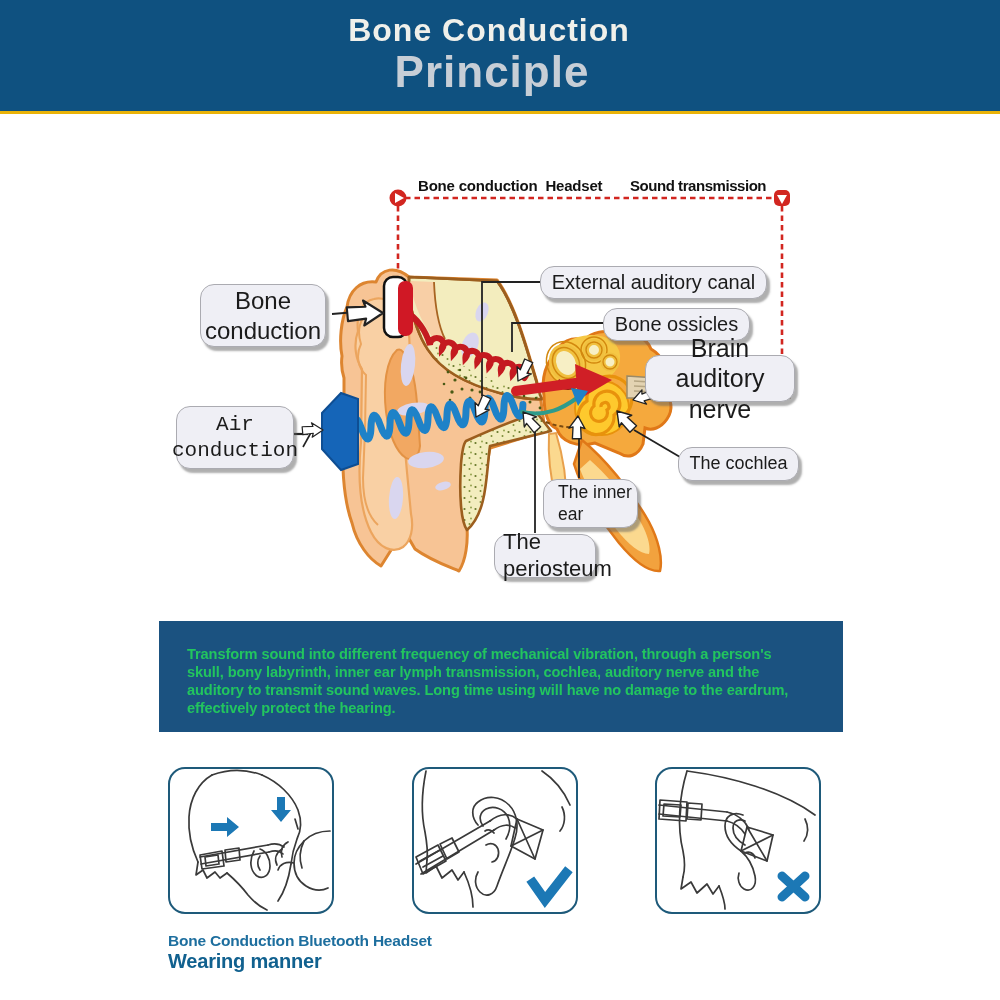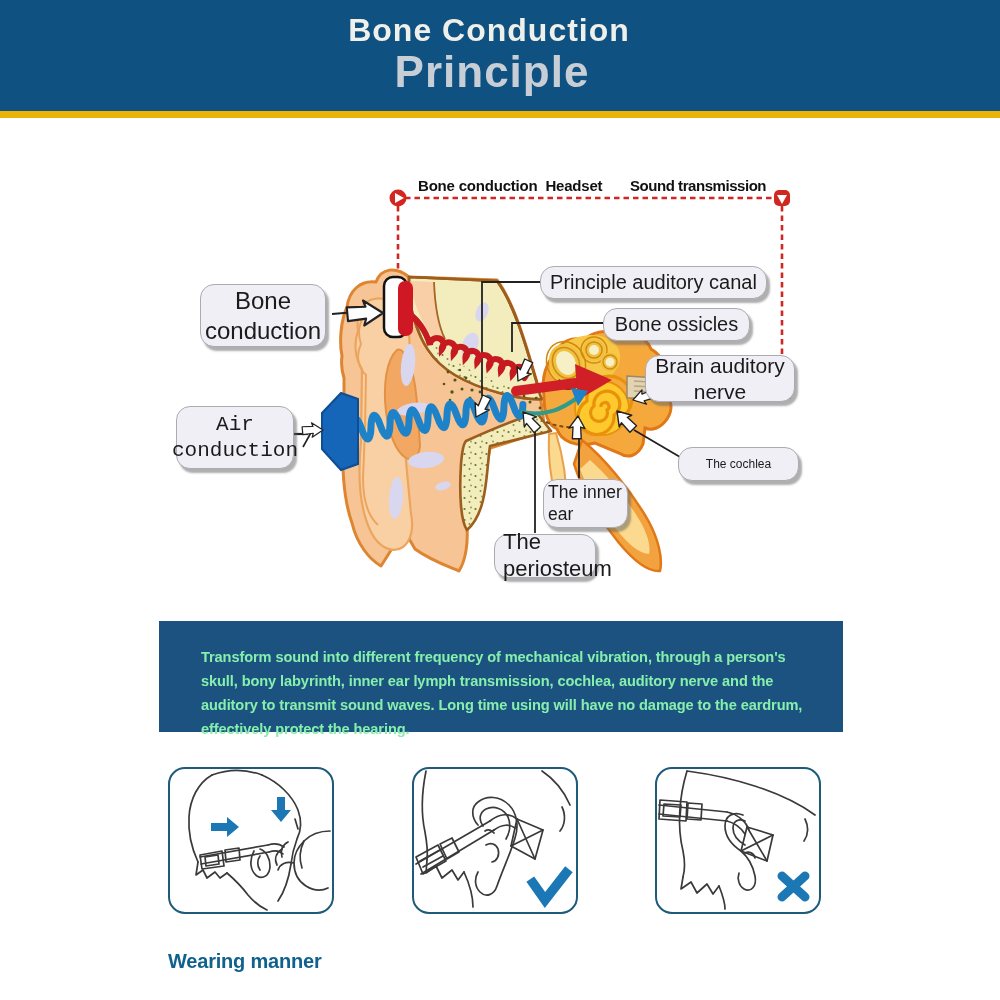--- a/index.html
+++ b/index.html
@@ -1,24 +1,24 @@
 <!DOCTYPE html>
 <html><head>
 <meta charset="utf-8">
 <style>
   html,body{margin:0;padding:0;}
   body{width:1000px;height:1000px;background:#fff;font-family:"Liberation Sans",sans-serif;overflow:hidden;}
   #page{position:relative;width:1000px;height:1000px;}
-  .hdr{position:absolute;left:0;top:0;width:1000px;height:111px;background:#0f5180;border-bottom:7px solid #eab308;}
+  .hdr{position:absolute;left:0;top:0;width:1000px;height:111px;background:#0f5180;border-bottom:3px solid #eab308;}
   .hdr .t1{position:absolute;left:-11px;top:12px;width:100%;text-align:center;font-weight:bold;font-size:32px;color:#f0f0ea;letter-spacing:1px;}
   .hdr .t2{position:absolute;left:-8px;top:47px;width:100%;text-align:center;font-weight:bold;font-size:44px;color:#c7ced6;letter-spacing:1px;}
-  .lbl{position:absolute;background:#efeff5;border:1.4px solid #ababb1;border-radius:14px;box-shadow:3px 4px 2px rgba(95,95,95,0.5);color:#1b1b1b;text-align:center;font-size:12px;line-height:1.22;display:flex;align-items:center;justify-content:center;}
+  .lbl{position:absolute;background:#efeff5;border:1.4px solid #ababb1;border-radius:14px;box-shadow:3px 4px 2px rgba(95,95,95,0.5);color:#1b1b1b;text-align:center;font-size:18px;line-height:1.22;display:flex;align-items:center;justify-content:center;}
   .lbl.left{justify-content:flex-start;text-align:left;}
   .bluebox{position:absolute;left:159px;top:621px;width:684px;height:111px;background:#1b5280;}
-  .bluebox p{margin:24px 0 0 42px;width:645px;color:#86efac;font-weight:bold;font-size:14.6px;line-height:24px;letter-spacing:-0.1px;}
+  .bluebox p{margin:24px 0 0 28px;width:645px;color:#22c55e;font-weight:bold;font-size:14.6px;line-height:18px;letter-spacing:-0.1px;}
   .card{position:absolute;top:767px;width:162px;height:143px;border:2.5px solid #1e5a7a;border-radius:17px;background:#fff;}
   .cap1{position:absolute;left:168px;top:932px;font-size:15.5px;font-weight:bold;color:#1d6e9e;letter-spacing:-0.2px;}
   .cap2{position:absolute;left:168px;top:950px;font-size:20px;font-weight:bold;color:#11618f;letter-spacing:-0.2px;text-align:center;}
 </style>
 </head>
 <body>
 <div id="page">
   <div class="hdr">
     <div class="t1">Bone Conduction</div>
     <div class="t2">Principle</div>
@@ -163,25 +163,25 @@
     <path d="M395,193 L404,198 L395,203 Z" fill="#fff"></path>
     <rect x="774" y="190" width="16" height="16" rx="5" fill="#d22620"></rect>
     <path d="M777,195 L787,195 L782,204 Z" fill="#fff"></path>
 
     <text x="418" y="191" font-size="15" font-weight="bold" fill="#111" letter-spacing="-0.2" font-family="Liberation Sans, sans-serif">Bone conduction&nbsp;&nbsp;Headset</text>
     <text x="630" y="191" font-size="15" font-weight="bold" fill="#111" letter-spacing="-0.45" font-family="Liberation Sans, sans-serif">Sound transmission</text>
   </svg>
 
   <div class="lbl" style="left:200px;top:284px;width:124px;height:61px;font-size:24px;">Bone<br>conduction</div>
   <div class="lbl" style="left:176px;top:406px;width:116px;height:61px;font-size:21px;font-family:Liberation Mono, monospace;">Air<br>conduction</div>
-  <div class="lbl" style="left:540px;top:266px;width:225px;height:31px;font-size:20px;">Principle auditory canal</div>
+  <div class="lbl" style="left:540px;top:266px;width:225px;height:31px;font-size:20px;">External auditory canal</div>
   <div class="lbl" style="left:603px;top:308px;width:145px;height:31px;font-size:20px;text-align:center;">Bone ossicles</div>
-  <div class="lbl" style="left:645px;top:355px;width:148px;height:45px;font-size:21px;">Brain auditory<br>nerve</div>
+  <div class="lbl" style="left:645px;top:355px;width:148px;height:45px;font-size:25px;">Brain auditory<br>nerve</div>
   <div class="lbl" style="left:678px;top:447px;width:119px;height:32px;">The cochlea</div>
-  <div class="lbl left" style="left:543px;top:479px;width:79px;height:47px;font-size:17.5px;padding-left:4px;">The inner<br>ear</div>
+  <div class="lbl left" style="left:543px;top:479px;width:79px;height:47px;font-size:17.5px;padding-left:14px;">The inner<br>ear</div>
   <div class="lbl left" style="left:494px;top:534px;width:92px;height:42px;font-size:22px;padding-left:8px;">The<br>periosteum</div>
 
   <div class="bluebox">
     <p>Transform sound into different frequency of mechanical vibration, through a person's<br>skull, bony labyrinth, inner ear lymph transmission, cochlea, auditory nerve and the<br>auditory to transmit sound waves. Long time using will have no damage to the eardrum,<br>effectively protect the hearing.</p>
   </div>
 
   <svg class="card" style="left:168px;" viewBox="0 0 162 143" xmlns="http://www.w3.org/2000/svg">
     <g fill="none" stroke="#3a3a3a" stroke-width="1.7" stroke-linecap="round" stroke-linejoin="round">
       <path d="M42,6 C28,14 20,30 19,48 C18,64 22,80 28,93"></path>
       <path d="M42,6 C58,0 76,0 92,6"></path>
@@ -255,14 +255,15 @@
       <path d="M90,58 L116,66 L110,92 L84,82 Z"></path>
       <path d="M90,58 L110,92"></path>
       <path d="M116,66 L84,82"></path>
     </g>
     <g stroke="#1c78b5" stroke-width="9" stroke-linecap="round">
       <path d="M125,107 L148,128"></path>
       <path d="M148,107 L125,128"></path>
     </g>
   </svg>
 
+  <div class="cap1">Bone Conduction Bluetooth Headset</div>
   <div class="cap2">Wearing manner</div>
 </div>
 
 </body></html>

